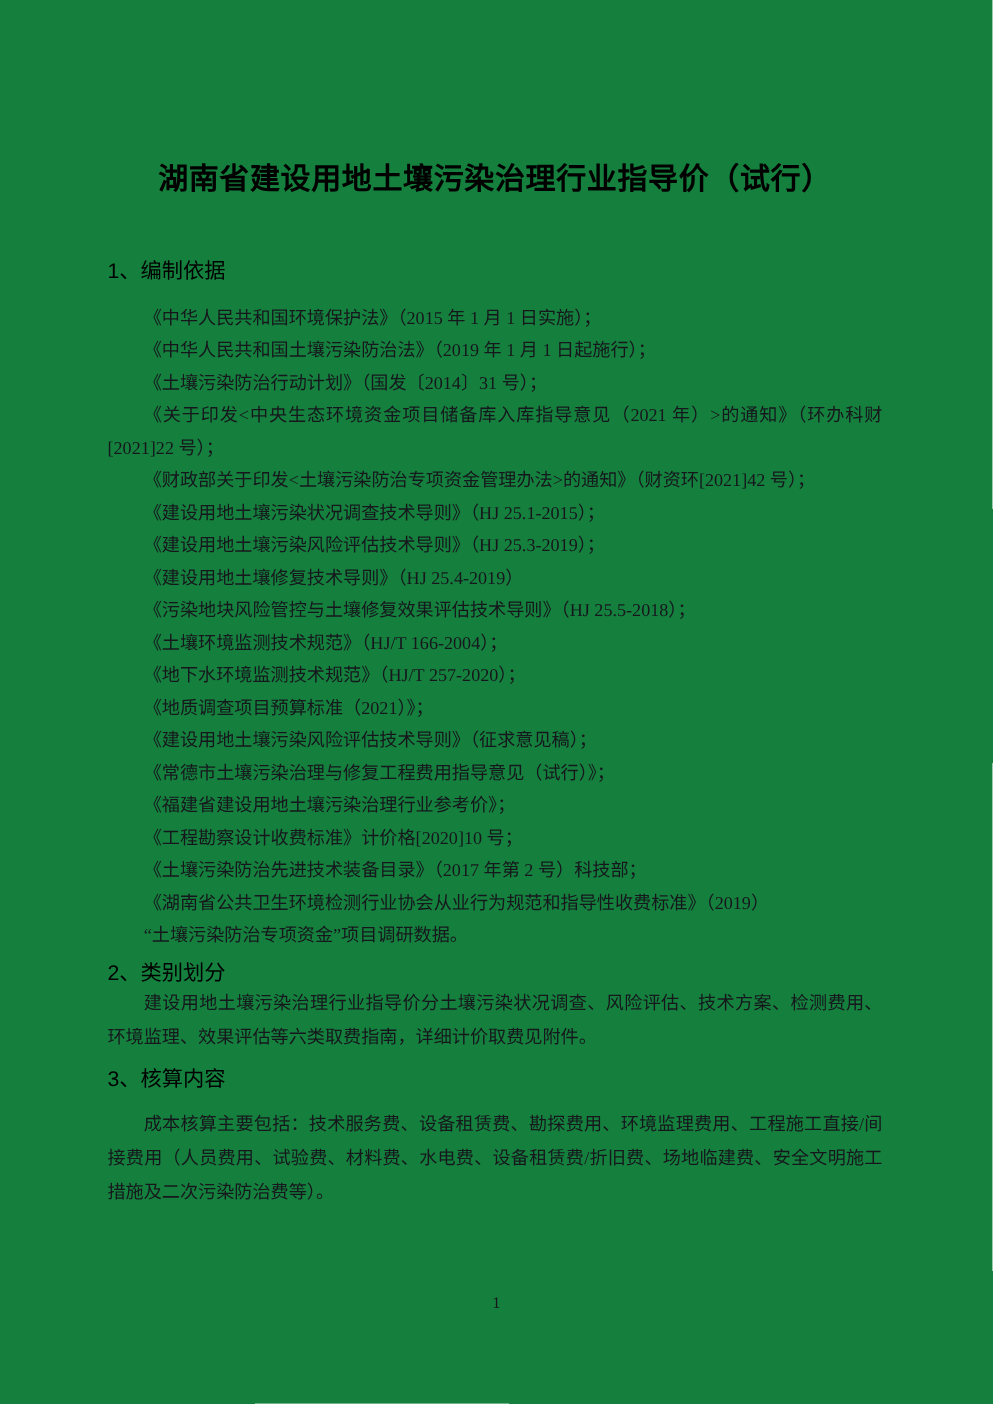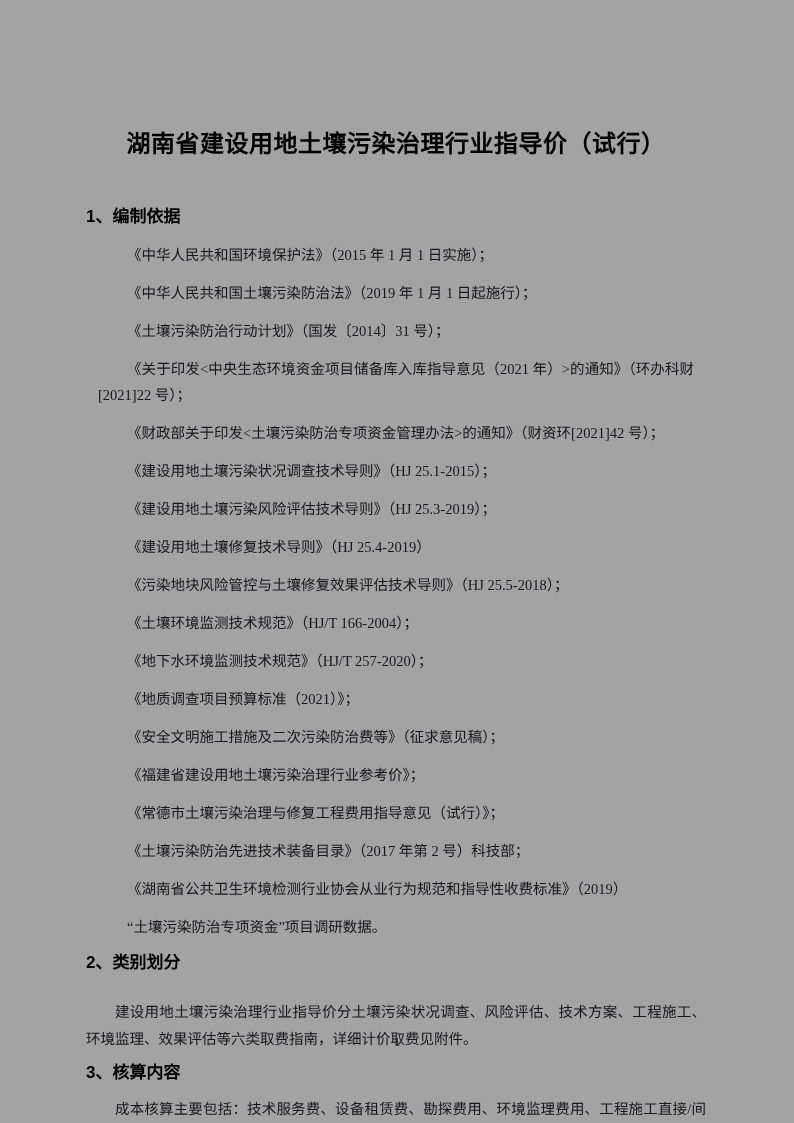--- a/index.html
+++ b/index.html
@@ -4,50 +4,50 @@
 <style>
   html, body {
     margin: 0;
     padding: 0;
     background: #ffffff;
   }
   .page {
     position: relative;
     width: 794px;
     height: 1123px;
-    background: #a3a3a3;
+    background: #15803d;
     box-sizing: border-box;
     padding: 128px 88px 0 86px;
     overflow: hidden;
     font-family: "Liberation Serif", "DejaVu Serif", serif;
     color: #16161d;
   }
   .doc-title {
     margin: 0 0 45px 0;
     font-family: "Liberation Serif", "DejaVu Serif", serif;
     font-size: 24px;
     font-weight: bold;
     line-height: 33px;
     text-align: center;
     color: #000000;
     letter-spacing: 0.5px;
     white-space: nowrap;
   }
   .section-heading {
     font-family: "Liberation Sans", "DejaVu Sans", sans-serif;
     font-size: 17px;
-    font-weight: bold;
+    font-weight: normal;
     line-height: 22px;
     color: #000000;
     margin: 0 0 14px 0;
   }
-  .section-heading.h2 { margin: 6px 0 25px 0; }
+  .section-heading.h2 { margin: 6px 0 0 0; }
   .section-heading.h3 { margin: 9px 0 12px 0; }
   .ref-item {
-    margin: 12px;
+    margin: 0;
     font-size: 14.5px;
     line-height: 26px;
     text-indent: 2em;
     text-align: justify;
     color: #16161d;
   }
   .para {
     margin: 0;
     font-size: 14.5px;
     line-height: 27px;
@@ -81,29 +81,30 @@
     <p class="ref-item">《土壤污染防治行动计划》（国发〔2014〕31 号）；</p>
     <p class="ref-item">《关于印发&lt;中央生态环境资金项目储备库入库指导意见（2021 年）&gt;的通知》（环办科财[2021]22 号）；</p>
     <p class="ref-item">《财政部关于印发&lt;土壤污染防治专项资金管理办法&gt;的通知》（财资环[2021]42 号）；</p>
     <p class="ref-item">《建设用地土壤污染状况调查技术导则》（HJ 25.1-2015）；</p>
     <p class="ref-item">《建设用地土壤污染风险评估技术导则》（HJ 25.3-2019）；</p>
     <p class="ref-item">《建设用地土壤修复技术导则》（HJ 25.4-2019）</p>
     <p class="ref-item">《污染地块风险管控与土壤修复效果评估技术导则》（HJ 25.5-2018）；</p>
     <p class="ref-item">《土壤环境监测技术规范》（HJ/T 166-2004）；</p>
     <p class="ref-item">《地下水环境监测技术规范》（HJ/T 257-2020）；</p>
     <p class="ref-item">《地质调查项目预算标准（2021）》；</p>
-    <p class="ref-item">《安全文明施工措施及二次污染防治费等》（征求意见稿）；</p>
+    <p class="ref-item">《建设用地土壤污染风险评估技术导则》（征求意见稿）；</p>
+    <p class="ref-item">《常德市土壤污染治理与修复工程费用指导意见（试行）》；</p>
     <p class="ref-item">《福建省建设用地土壤污染治理行业参考价》；</p>
-    <p class="ref-item">《常德市土壤污染治理与修复工程费用指导意见（试行）》；</p>
+    <p class="ref-item">《工程勘察设计收费标准》计价格[2020]10 号；</p>
     <p class="ref-item">《土壤污染防治先进技术装备目录》（2017 年第 2 号）科技部；</p>
     <p class="ref-item">《湖南省公共卫生环境检测行业协会从业行为规范和指导性收费标准》（2019）</p>
     <p class="ref-item">“土壤污染防治专项资金”项目调研数据。</p>
   </div>
 
   <h2 class="section-heading h2">2、类别划分</h2>
-  <p class="para">建设用地土壤污染治理行业指导价分土壤污染状况调查、风险评估、技术方案、工程施工、环境监理、效果评估等六类取费指南，详细计价取费见附件。</p>
+  <p class="para">建设用地土壤污染治理行业指导价分土壤污染状况调查、风险评估、技术方案、检测费用、环境监理、效果评估等六类取费指南，详细计价取费见附件。</p>
 
   <h2 class="section-heading h3">3、核算内容</h2>
   <p class="para">成本核算主要包括：技术服务费、设备租赁费、勘探费用、环境监理费用、工程施工直接/间接费用（人员费用、试验费、材料费、水电费、设备租赁费/折旧费、场地临建费、安全文明施工措施及二次污染防治费等）。</p>
 
   <div class="page-number">1</div>
 
 </div>
 
 </body></html>

